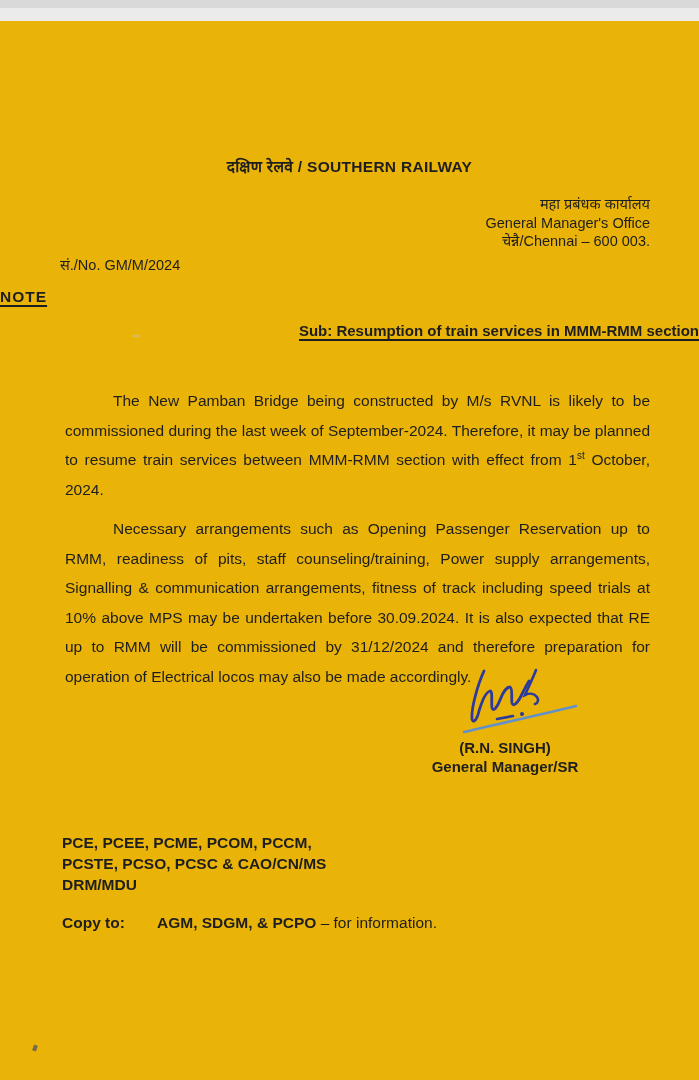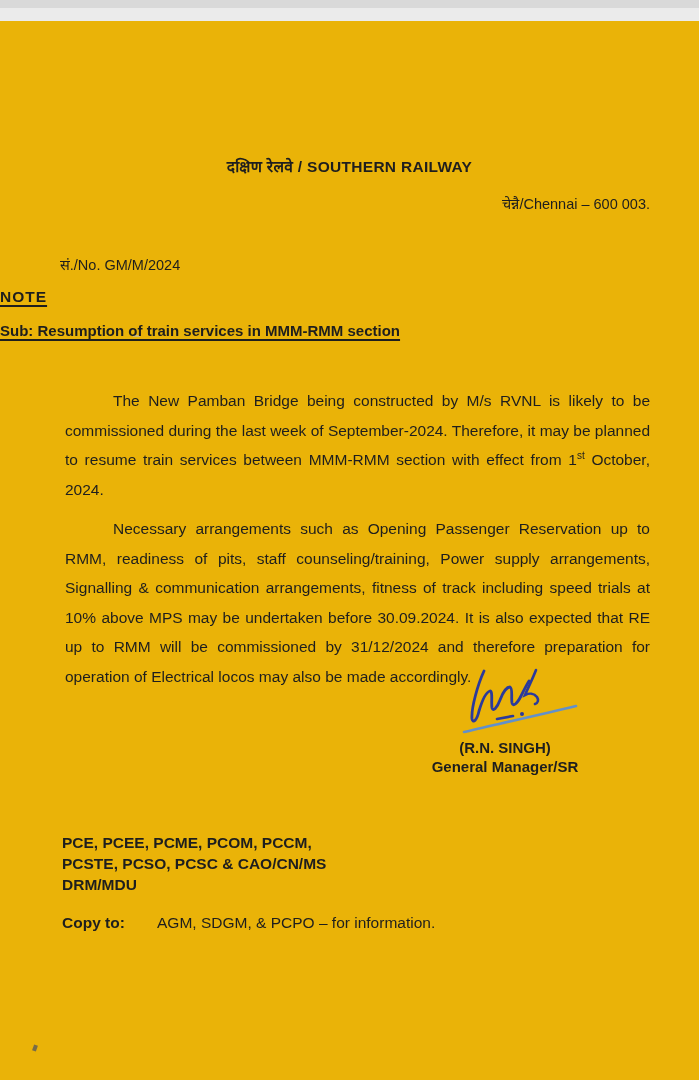--- a/index.html
+++ b/index.html
@@ -21,21 +21,21 @@
     position:absolute;top:187px;right:49px;
     text-align:right;font-size:14.5px;line-height:18.6px;
   }
   .ref-no{position:absolute;top:246px;left:60px;font-size:14.5px;}
   .note-heading{
     position:absolute;top:280px;left:0;width:100%;
     font-weight:bold;font-size:15.5px;letter-spacing:1px;
     text-decoration:underline;text-underline-offset:3px;text-decoration-thickness:2px;
   }
   .subject{
-    position:absolute;top:314px;left:0;width:100%;text-align:left;
+    position:absolute;top:314px;left:0;width:100%;text-align:right;
     font-weight:bold;font-size:15px;
     text-decoration:underline;text-underline-offset:3px;text-decoration-thickness:2px;
   }
   .para{
     position:absolute;left:65px;width:585px;
     text-align:justify;font-size:15.5px;line-height:29.5px;
     text-indent:48px;margin:0;
   }
   .para1{top:378px;}
   .para2{top:506px;}
@@ -44,35 +44,37 @@
   .sign-block{
     position:absolute;top:731px;left:415px;width:180px;
     text-align:center;font-weight:bold;font-size:15px;line-height:18.5px;
   }
   .distribution{
     position:absolute;left:62px;top:824px;
     font-weight:bold;font-size:15.5px;line-height:21px;
   }
   .copy-line{position:absolute;left:62px;top:906px;font-size:15.5px;}
   .copy-label{font-weight:bold;display:inline-block;width:95px;}
-  .copy-names{font-weight:normal;}
+  .copy-names{font-weight:bold;}
   .copy-suffix{font-weight:normal;}
   .scan-mark{position:absolute;background:#bdbdbd;}
   .mark-subject{left:133px;top:327px;width:7px;height:2px;opacity:.6;}
   .mark-bottom{left:33px;top:1037px;width:4px;height:6px;background:#5a5a5a;opacity:.8;transform:rotate(20deg);}
 </style>
 </head>
 <body>
 
 <div class="page">
   <div class="top-band"></div>
 
   <div class="org-title">दक्षिण रेलवे / SOUTHERN RAILWAY</div>
 
   <div class="office-block">
+    <div>महा प्रबंधक कार्यालय</div>
+    <div>General Manager's Office</div>
     <div>चेन्नै/Chennai – 600 003.</div>
   </div>
 
   <div class="ref-no">सं./No. GM/M/2024</div>
 
   <div class="note-heading">NOTE</div>
 
   <div class="scan-mark mark-subject"></div>
   <div class="subject">Sub: Resumption of train services in MMM-RMM section</div>
 

